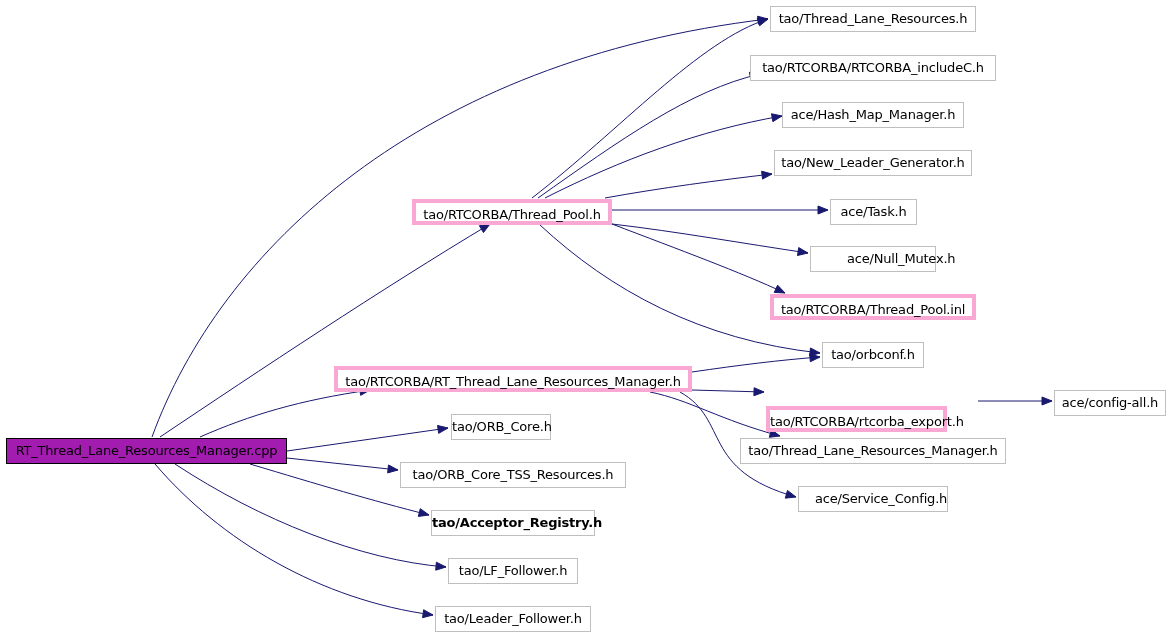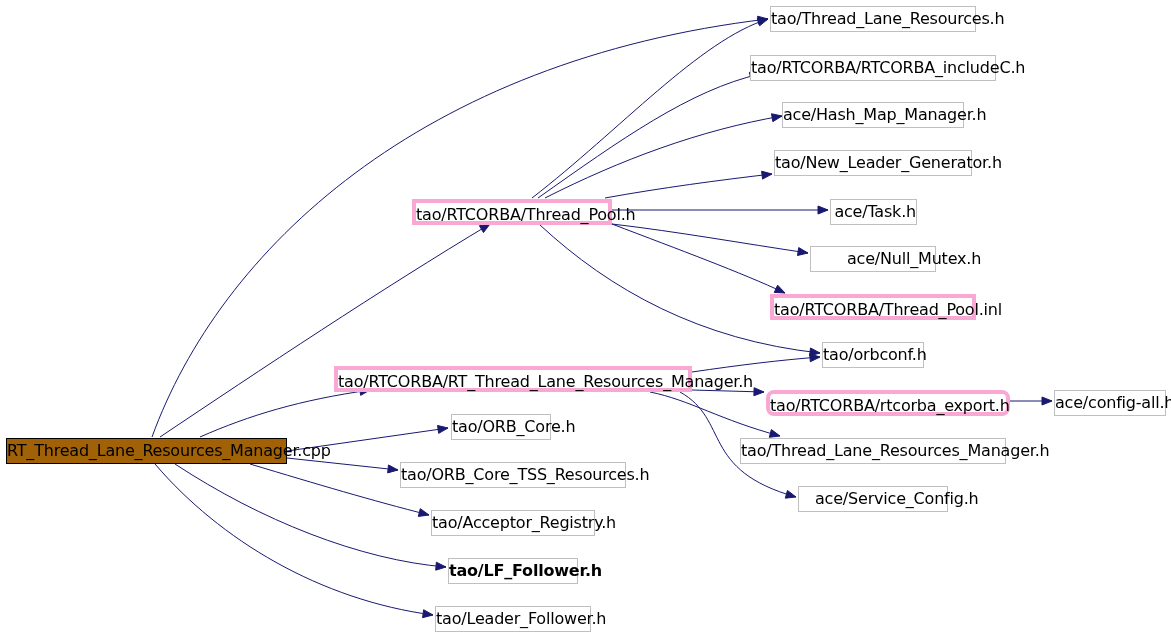--- a/index.html
+++ b/index.html
@@ -1,24 +1,24 @@
 <!DOCTYPE html>
 <html><head>
 <meta charset="utf-8">
 <style>
   html, body { margin: 0; padding: 0; background: #ffffff; }
   body { width: 1171px; height: 635px; position: relative; overflow: hidden;
          font-family: "DejaVu Sans", sans-serif; }
   #graph { position: absolute; left: 0; top: 0; width: 1171px; height: 635px; }
   .node { position: absolute; box-sizing: border-box; height: 26px;
-          font-size: 16px; line-height: 24px; text-align: right; white-space: nowrap;
+          font-size: 13px; line-height: 24px; text-align: center; white-space: nowrap;
           color: #000; background: #fff; border: 1px solid #bfbfbf;
           font-family: "DejaVu Sans", sans-serif; letter-spacing: -0.2px; }
   .node.doc { border: 4px solid #f9a8d4; cursor: pointer; }
-  .node.root { border: 1px solid #000; background: #a16207; }
+  .node.root { border: 1px solid #000; background: #a21caf; }
   svg path.edge { fill: none; stroke: #191970; stroke-width: 1; }
   svg polygon.arrow { fill: #191970; stroke: #191970; }
 </style>
 </head>
 <body>
 
 <div id="graph">
   <svg id="edges" width="1171" height="635" style="position:absolute;left:0;top:0;">
       <path d="M152,437 C220,250 420,60 768,19" class="edge" stroke="#191970"></path>
       <polygon points="768,19 758.5367162000857,24.14259270429603 757.6006615902027,16.197543820411372" class="arrow"></polygon>
@@ -73,23 +73,23 @@
 
   <div class="node doc" style="left:412px;top:199px;width:200px;">tao/RTCORBA/Thread_Pool.h</div>
 
   <div class="node" style="left:830px;top:199px;width:87px;">ace/Task.h</div>
   <div class="node" style="left:810px;top:246px;width:126px;padding-left:36px;">ace/Null_Mutex.h</div>
   <div class="node doc" style="left:770px;top:294px;width:206px;">tao/RTCORBA/Thread_Pool.inl</div>
   <div class="node" style="left:822px;top:342px;width:102px;">tao/orbconf.h</div>
 
   <div class="node doc" style="left:334px;top:366px;width:358px;">tao/RTCORBA/RT_Thread_Lane_Resources_Manager.h</div>
 
-  <div class="node doc" style="left:766px;top:390px;width:244px;border-radius:8px;">tao/RTCORBA/rtcorba_export.h</div>
+  <div class="node doc" style="left:766px;top:406px;width:181px;">tao/RTCORBA/rtcorba_export.h</div>
   <div class="node" style="left:1054px;top:390px;width:112px;">ace/config-all.h</div>
   <div class="node" style="left:740px;top:438px;width:266px;">tao/Thread_Lane_Resources_Manager.h</div>
   <div class="node" style="left:798px;top:486px;width:150px;padding-left:16px;">ace/Service_Config.h</div>
 
   <div class="node" style="left:451px;top:414px;width:100px;">tao/ORB_Core.h</div>
   <div class="node" style="left:400px;top:462px;width:226px;">tao/ORB_Core_TSS_Resources.h</div>
-  <div class="node" style="left:431px;top:510px;width:164px;">tao/Acceptor_Registry.h</div>
-  <div class="node" style="left:448px;top:558px;width:130px;font-weight:bold;">tao/LF_Follower.h</div>
+  <div class="node" style="left:431px;top:510px;width:164px;font-weight:bold;">tao/Acceptor_Registry.h</div>
+  <div class="node" style="left:448px;top:558px;width:130px;">tao/LF_Follower.h</div>
   <div class="node" style="left:435px;top:606px;width:156px;">tao/Leader_Follower.h</div>
 </div>
 
 </body></html>

